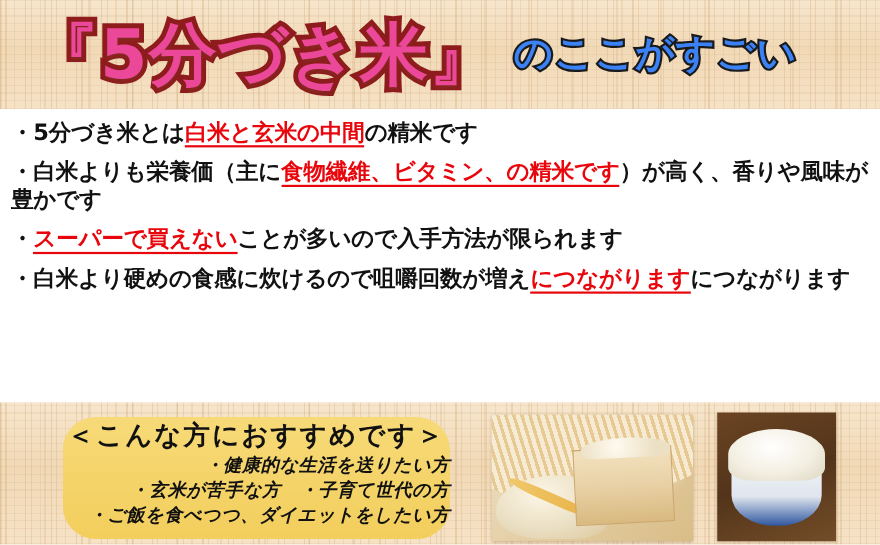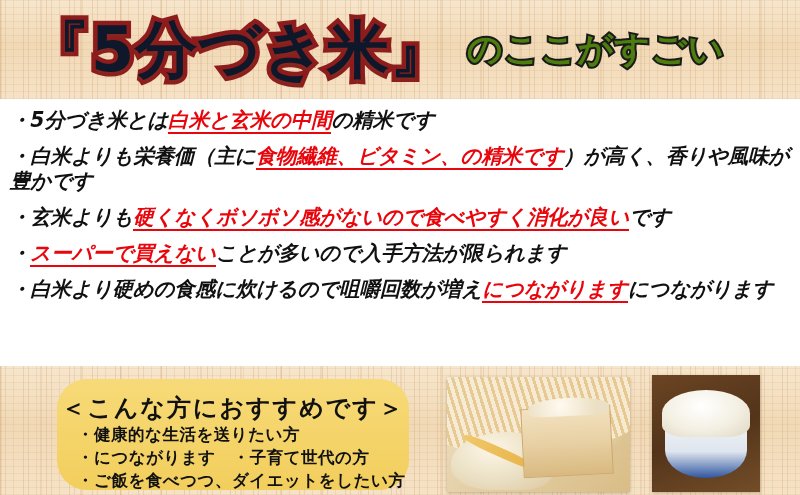--- a/index.html
+++ b/index.html
@@ -37,34 +37,34 @@
   
   #title-bar{
     position:absolute;top:0;left:0;width:800px;height:99px;
     display:flex;align-items:center;
   }
   .title-main{
     font-family:"DejaVu Sans","Liberation Sans",sans-serif;
     font-weight:700;
     font-size:62px;
     line-height:1;
-    color:#0f172a;
+    color:#ec4899;
     margin-left:28px;
     letter-spacing:1px;
     -webkit-text-stroke:9px #8e1c1c;
     paint-order:stroke fill;
     text-shadow:0 3px 3px rgba(120,60,40,.35);
     white-space:nowrap;
   }
   .title-sub{
     font-family:"DejaVu Sans","Liberation Sans",sans-serif;
     font-weight:700;
     font-size:35px;
     line-height:1;
-    color:#4d7c0f;
+    color:#3b82f6;
     -webkit-text-stroke:4px #1a1a1a;
     paint-order:stroke fill;
     margin-left:14px;
     letter-spacing:1px;
     white-space:nowrap;
   }
 
   
   #bullet-list{
     position:absolute;top:99px;left:0;width:800px;height:267px;
@@ -73,48 +73,47 @@
   }
   .bullet-row{
     font-family:"DejaVu Sans","Liberation Sans",sans-serif;
     font-weight:700;
     font-size:20.5px;
     line-height:25px;
     color:#111111;
     margin-bottom:11px;
     white-space:normal;
     letter-spacing:-.2px;
-    font-style:italic;
   }
   .hl{
     color:#e8060c;
     border-bottom:2.5px solid #e8060c;
     padding-bottom:0px;
   }
 
   
   #recommend-box{
     position:absolute;left:57px;top:379px;
     width:352px;height:111px;
     background:#f5d56b;
     background-image:linear-gradient(180deg,#f7da78 0%,#f2ce5c 100%);
     border-radius:30px;
     box-sizing:border-box;
-    padding:14px 0 0 0;
+    padding:2px 0 0 0;
     text-align:center;
   }
   #recommend-title{
     font-family:"DejaVu Sans","Liberation Sans",sans-serif;
     font-weight:700;font-size:24px;line-height:30px;
     color:#111;letter-spacing:2px;
   }
   .rec-line{
     font-family:"DejaVu Sans","Liberation Sans",sans-serif;
     font-weight:700;font-size:16.5px;line-height:23px;
-    color:#111;text-align:left;padding-left:20px;letter-spacing:.5px;
+    color:#111;text-align:right;padding-left:20px;letter-spacing:.5px;font-style:italic;
   }
 
   
   .photo{
     position:absolute;
     box-shadow:0 1px 3px rgba(90,60,30,.35);
     overflow:hidden;
   }
   #photo-raw-rice{
     left:447px;top:377px;width:183px;height:115px;
@@ -176,30 +175,29 @@
 <div class="wood" id="wood-bottom"></div>
 
 <div id="title-bar">
   <span class="title-main">『5分づき米』</span>
   <span class="title-sub">のここがすごい</span>
 </div>
 
 <div id="bullet-list">
     <div class="bullet-row"><span>・</span><span>5分づき米とは</span><span class="hl">白米と玄米の中間</span><span>の精米です</span></div>
     <div class="bullet-row"><span>・</span><span>白米よりも栄養価（主に</span><span class="hl">食物繊維、ビタミン、の精米です</span><span>）が高く、香りや風味が豊かです</span></div>
-    <div class="bullet-row"><span>・</span><span>玄米よりも</span><span class="hl">硬くなくボソボソ感がないので食べやすく消化が良い</span><span>です</span></div>
     <div class="bullet-row"><span>・</span><span class="hl">スーパーで買えない</span><span>ことが多いので入手方法が限られます</span></div>
     <div class="bullet-row"><span>・</span><span>白米より硬めの食感に炊けるので咀嚼回数が増え</span><span class="hl">につながります</span><span>につながります</span></div>
   </div>
 
 <div id="recommend-box">
   <div id="recommend-title">＜こんな方におすすめです＞</div>
   <div id="recommend-lines">
       <div class="rec-line">・健康的な生活を送りたい方</div>
-      <div class="rec-line">・につながります　・子育て世代の方</div>
+      <div class="rec-line">・玄米が苦手な方　・子育て世代の方</div>
       <div class="rec-line">・ご飯を食べつつ、ダイエットをしたい方</div>
     </div>
 </div>
 
 <div class="photo" id="photo-raw-rice">
   <div class="basket"></div>
   <div class="pile"></div>
   <div class="ear"></div>
   <div class="masu"></div>
   <div class="masu-rice"></div>

